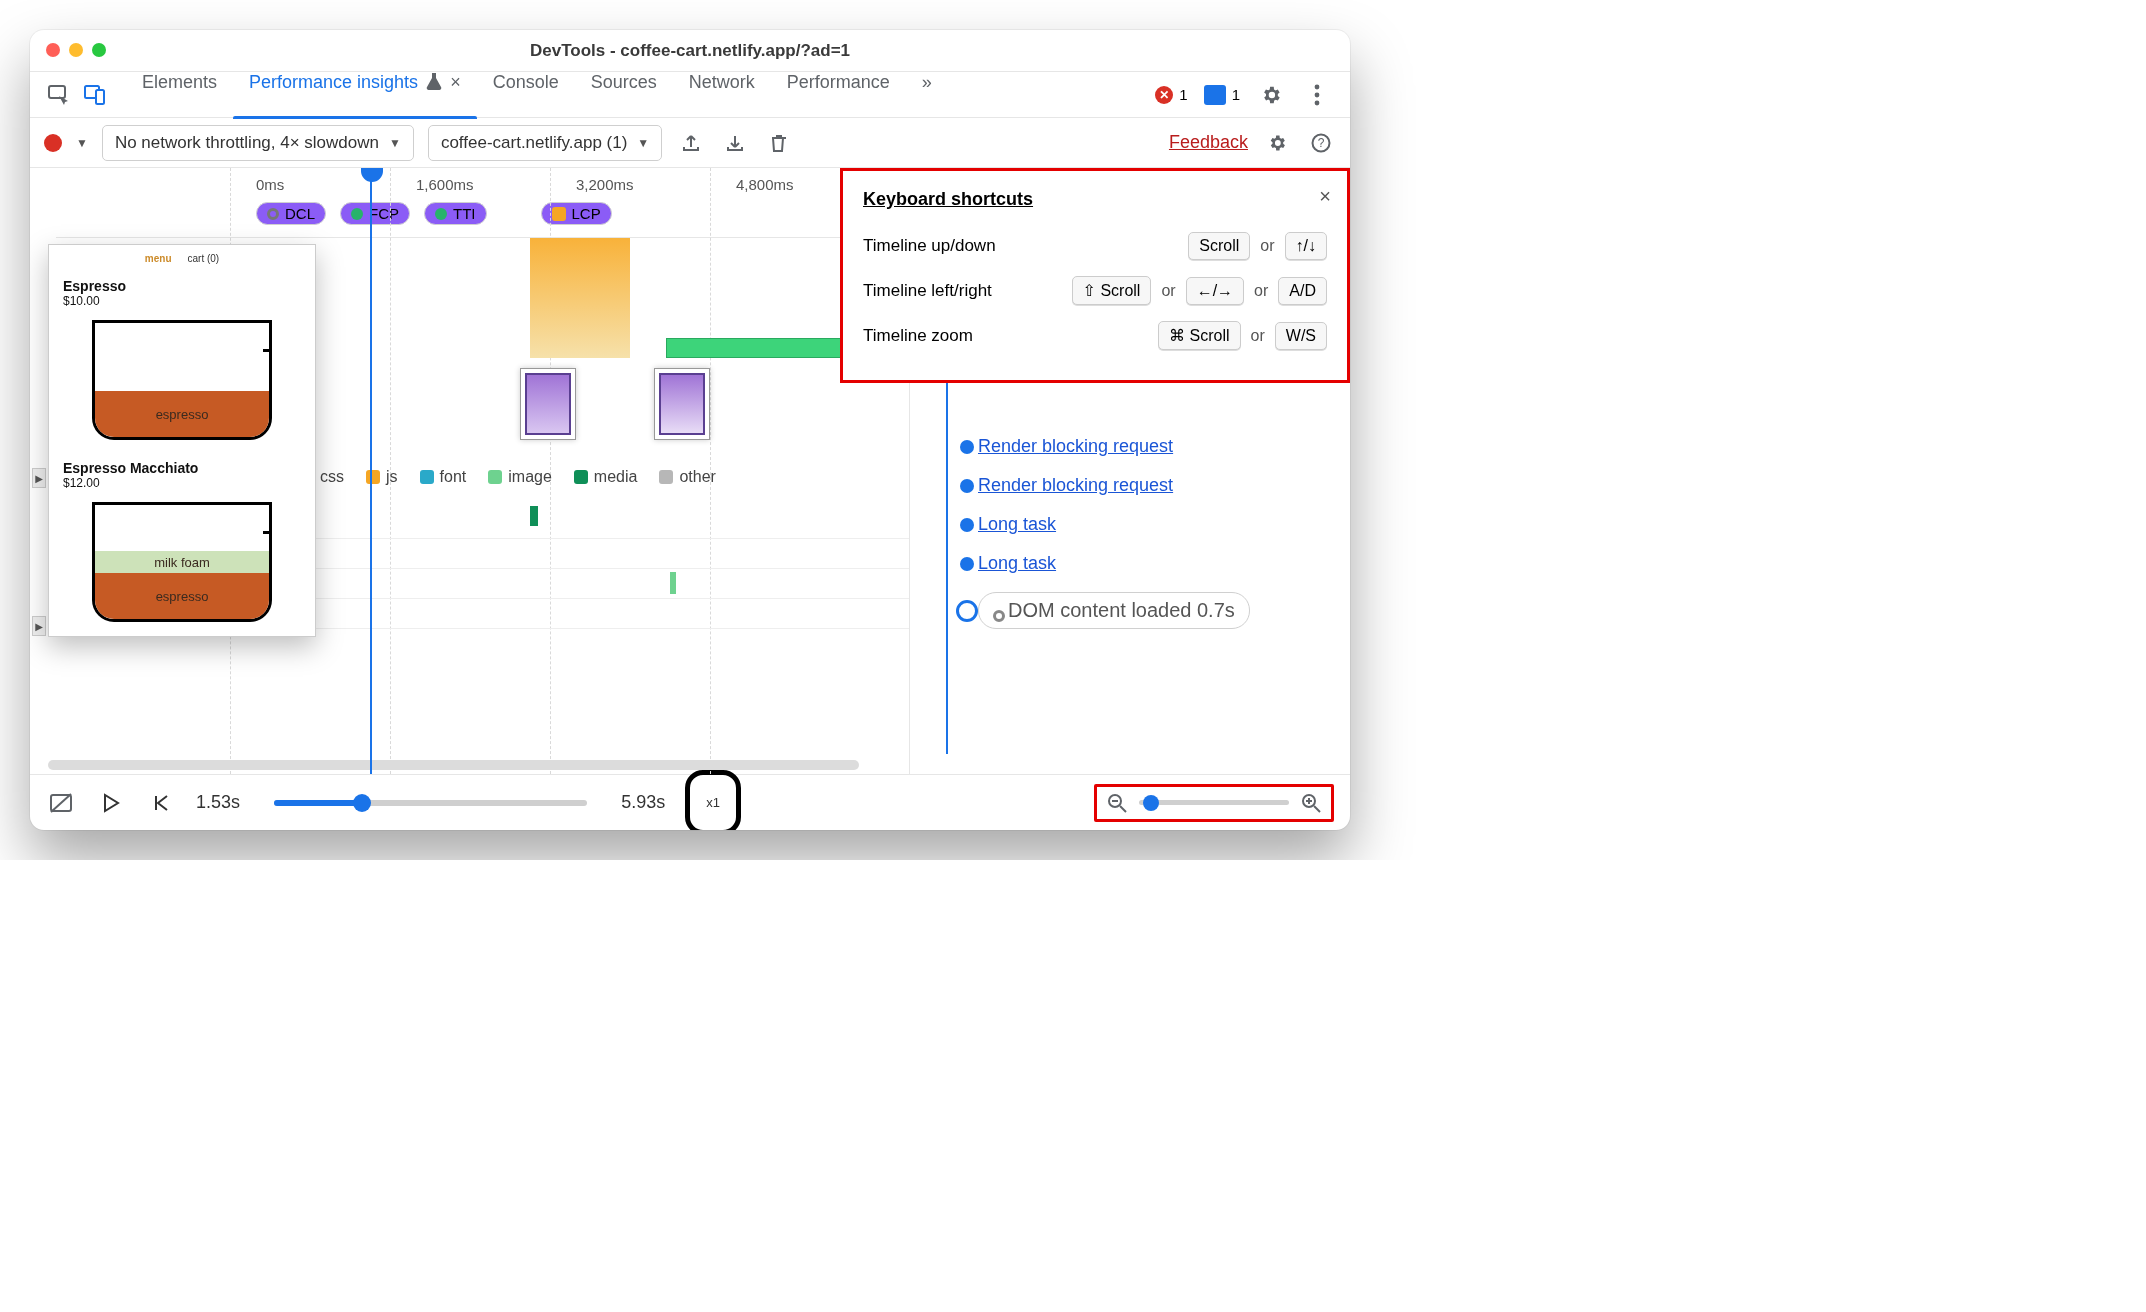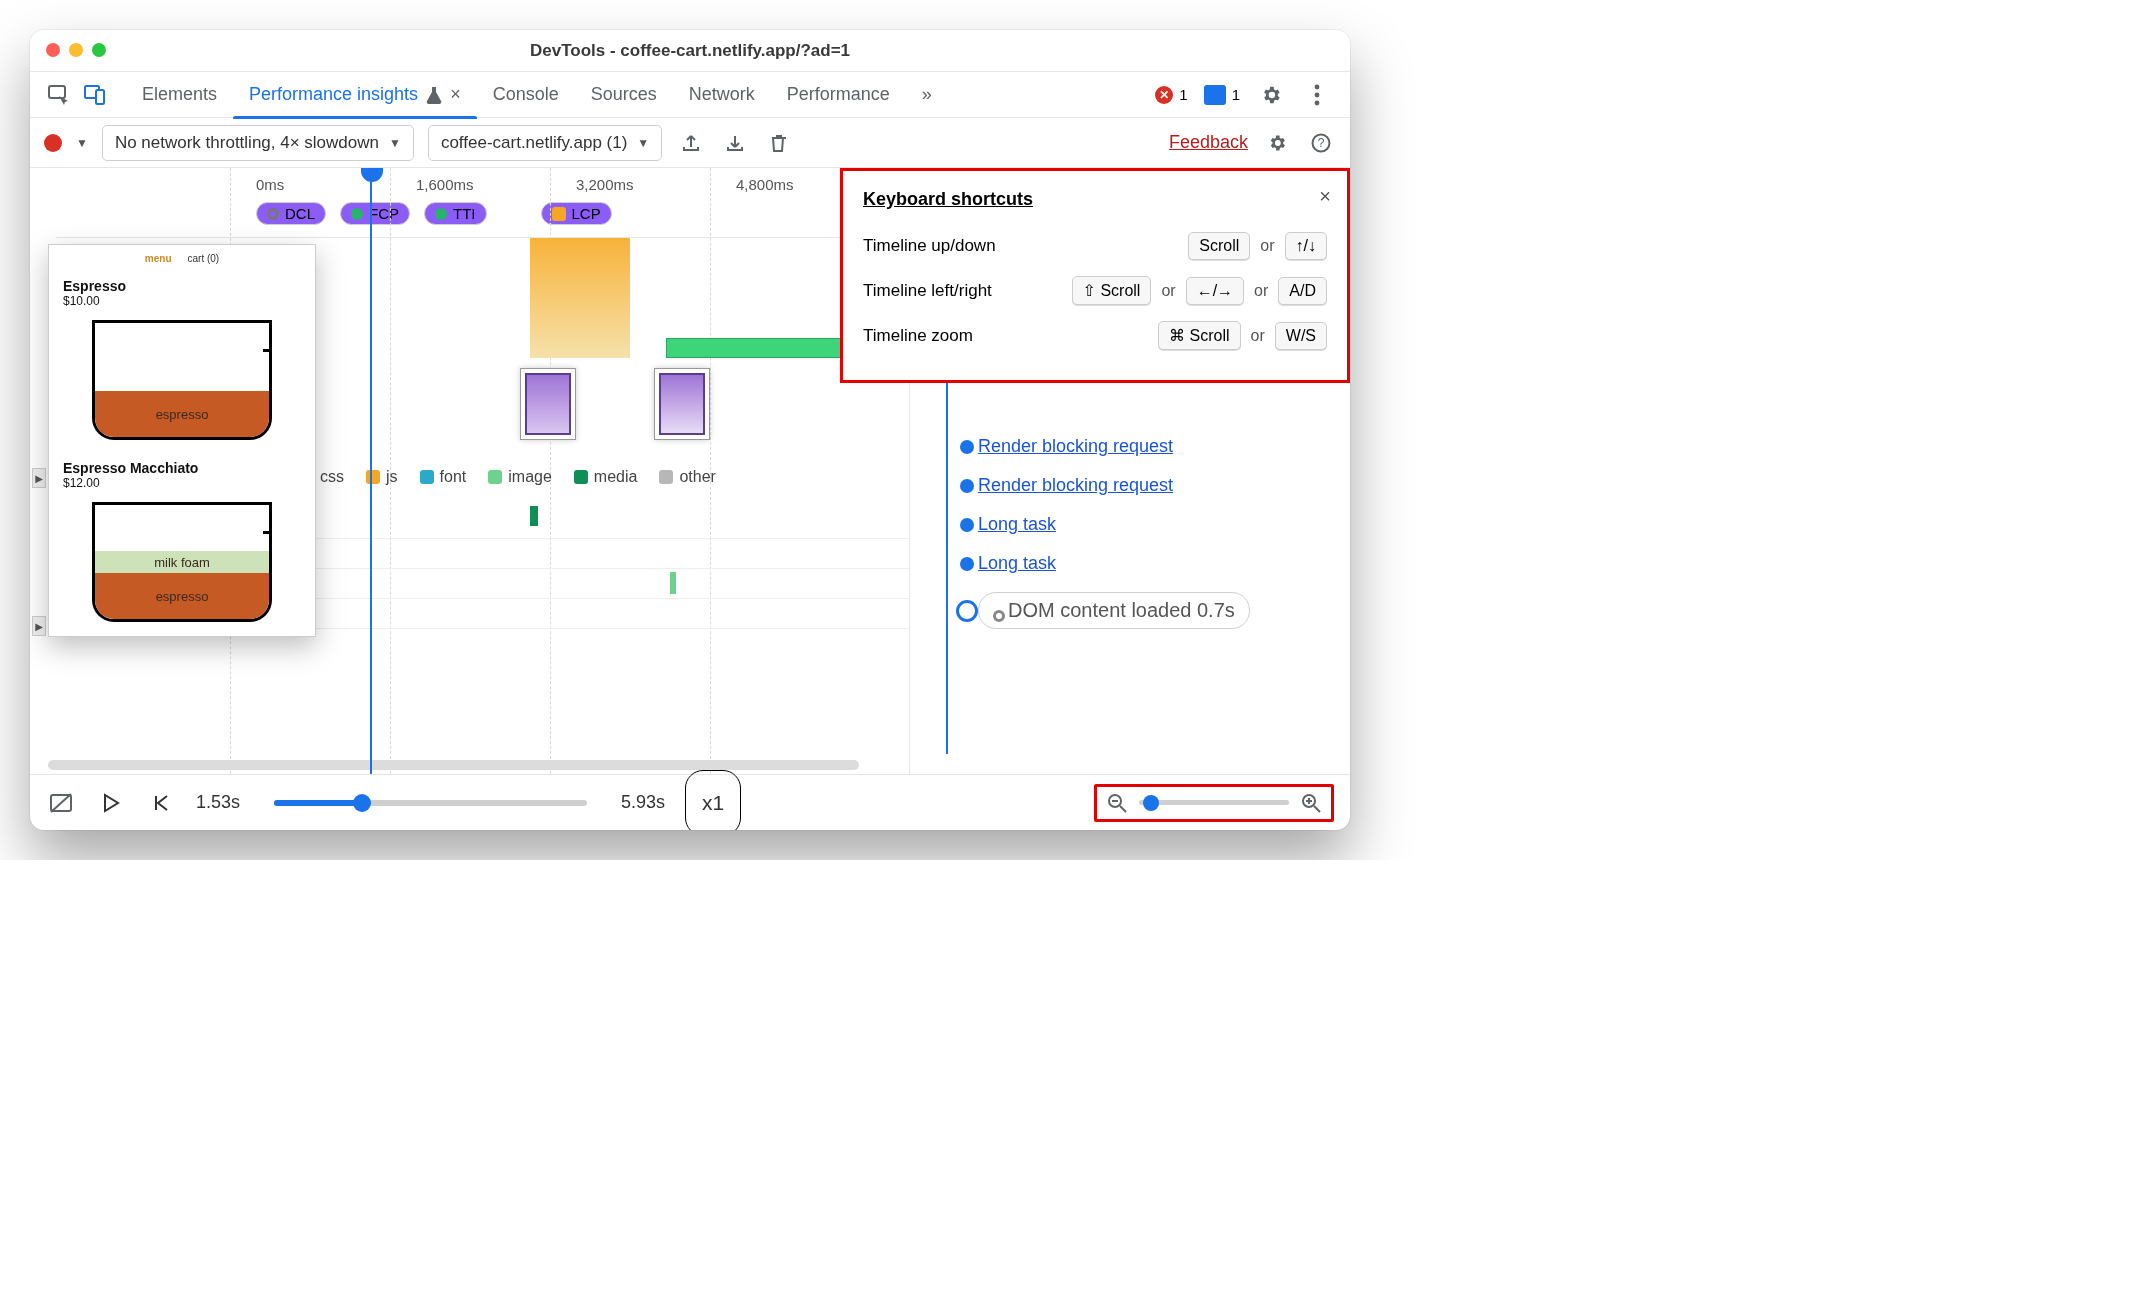--- a/index.html
+++ b/index.html
@@ -13,21 +13,21 @@
   .titlebar { height:42px; display:flex; align-items:center; justify-content:center; position:relative; font-size:17px; font-weight:600; color:#3a3a3a; border-bottom:1px solid #e6e6e6; }
   .traffic { position:absolute; left:16px; top:13px; display:flex; gap:9px; }
   .tdot { width:14px; height:14px; border-radius:50%; }
   .tdot.r{background:#ff5f57}.tdot.y{background:#febc2e}.tdot.g{background:#28c840}
 
   
   .tabs { height:46px; display:flex; align-items:center; padding:0 14px; gap:6px; border-bottom:1px solid #e6e6e6; }
   .iconbtn { width:30px; height:30px; display:flex; align-items:center; justify-content:center; color:#5f6368; border-radius:4px; }
   .iconbtn.blue{color:#1a73e8}
   .tablist { display:flex; gap:0; margin-left:10px; flex:1; color:#5f6368; }
-  .tab { padding:0 16px; height:46px; display:flex; align-items:center; gap:8px; font-size:18px; cursor:pointer; position:relative; }
+  .tab { padding:0 16px; height:46px; display:flex; gap:8px; font-size:18px; cursor:pointer; position:relative; }
   .tab.active { color:#1a73e8; }
   .tab.active::after{content:"";position:absolute;left:0;right:0;bottom:-1px;height:3px;background:#1a73e8;border-radius:2px 2px 0 0;}
   .rightctrls { display:flex; align-items:center; gap:16px; padding-right:4px; }
   .errbadge,.msgbadge{ display:flex; align-items:center; gap:6px; font-size:15px; }
   .circ{width:18px;height:18px;border-radius:50%;display:flex;align-items:center;justify-content:center;color:#fff;font-size:12px;font-weight:700}
   .circ.err{background:#d93025}.msgicon{width:22px;height:20px;background:#1a73e8;border-radius:3px;position:relative}
   .msgicon::after{content:"";position:absolute;left:4px;bottom:-5px;border:5px solid transparent;border-top-color:#1a73e8}
   .gear,.kebab{color:#5f6368}
 
   
@@ -98,21 +98,21 @@
   .orlab{color:#555}
 
   
   .footer { height:56px; border-top:1px solid #e6e6e6; display:flex; align-items:center; padding:0 16px; gap:20px; font-size:18px; color:#333; }
   .footer .slider{flex:1;max-width:440px;height:6px;background:#cfcfcf;border-radius:4px;position:relative;margin:0 14px}
   .footer .slider .fill{position:absolute;left:0;top:0;bottom:0;width:28%;background:#1a73e8;border-radius:4px}
   .footer .slider .knob{position:absolute;left:28%;top:50%;width:18px;height:18px;border-radius:50%;background:#1a73e8;transform:translate(-50%,-50%)}
   .zoombox{border:3px solid #e40000;padding:6px 10px;display:flex;align-items:center;gap:12px;border-radius:2px}
   .zslider{width:150px;height:5px;background:#cfcfcf;border-radius:3px;position:relative}
   .zslider .knob{position:absolute;left:8%;top:50%;width:16px;height:16px;border-radius:50%;background:#1a73e8;transform:translate(-50%,-50%)}
-  .x1{border:1px solid #000000;border-radius:18px;padding:20px 16px;font-size:21px}
+  .x1{border:5px solid #000000;border-radius:18px;padding:20px 16px;font-size:13px}
 
   svg{display:block}
 </style>
 </head>
 <body>
 
 <div class="window">
 
   <div class="titlebar">
     <div class="traffic">

